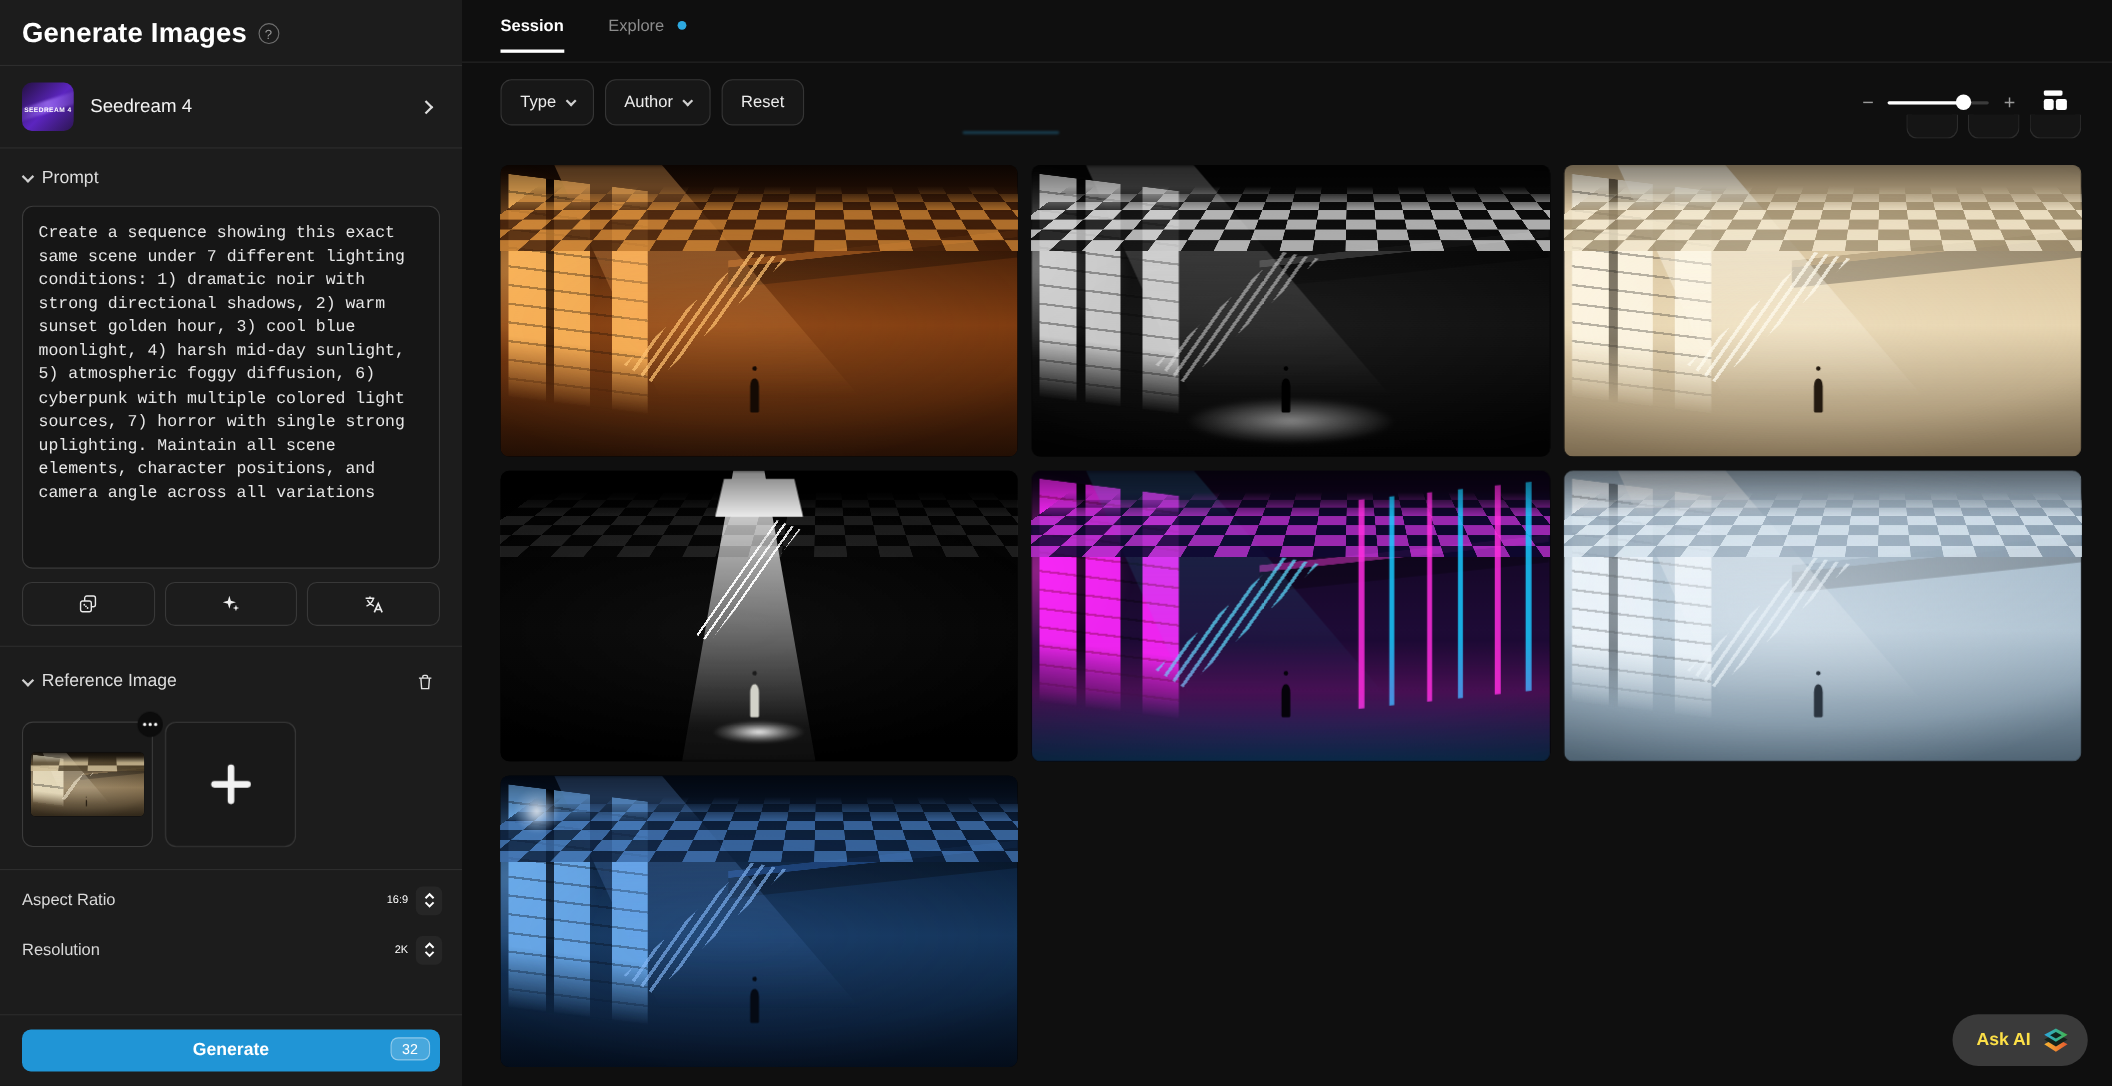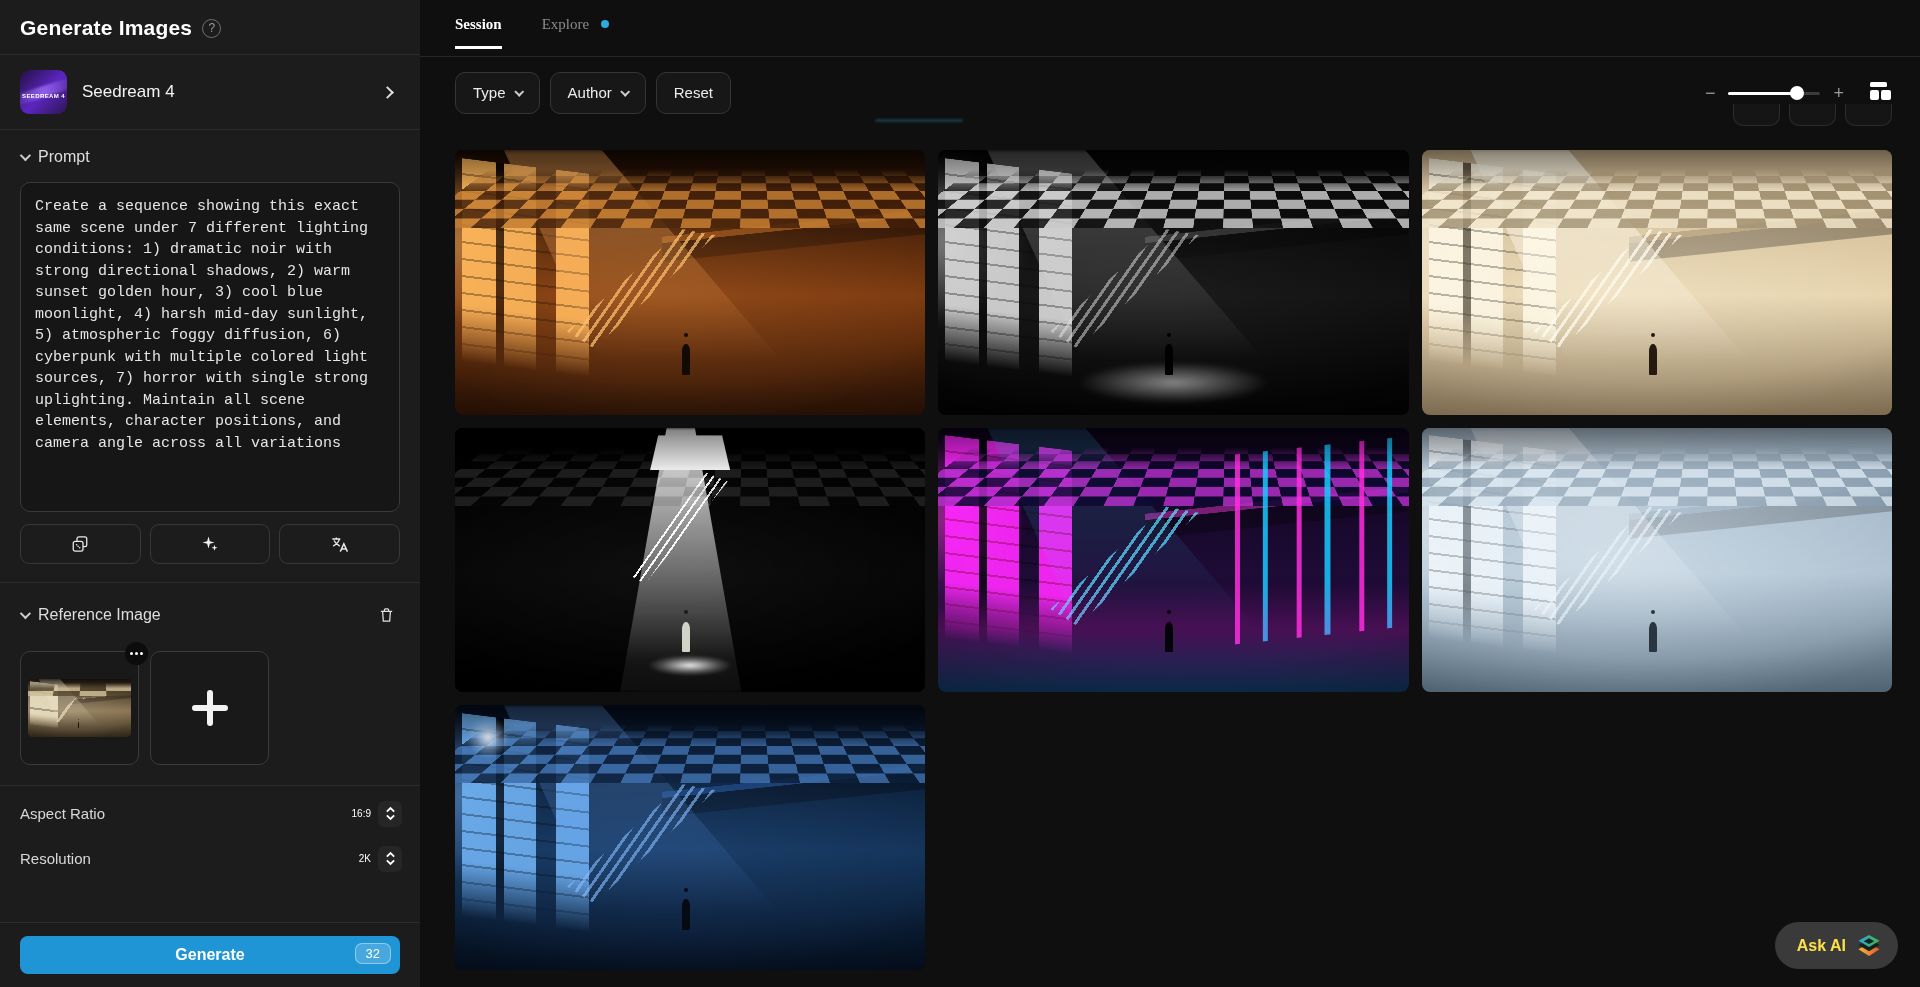--- a/index.html
+++ b/index.html
@@ -3,21 +3,21 @@
 <meta charset="utf-8">
 <style>
   * { margin:0; padding:0; box-sizing:border-box; }
   html,body { width:1920px; height:987px; overflow:hidden; background:#0f0f0f;
               font-family:"Liberation Sans", sans-serif; color:#eee; }
 
   
   .left-panel { position:absolute; left:0; top:0; width:420px; height:987px;
                 background:#1c1c1c; display:flex; flex-direction:column; z-index:5; }
   .lp-header { display:flex; align-items:center; gap:10px; padding:16px 20px 14px; }
-  .lp-title { font-size:21px; font-weight:bold; color:#fff; letter-spacing:.2px; }
+  .lp-title { font-size:25px; font-weight:bold; color:#fff; letter-spacing:.2px; }
   .help-icon { width:19px; height:19px; border:1.5px solid #6f6f6f; border-radius:50%;
                color:#9a9a9a; font-size:12px; display:flex; align-items:center; justify-content:center; }
   .divider { height:1px; background:#2d2d2d; flex-shrink:0; }
 
   .model-row { display:flex; align-items:center; gap:15px; padding:15px 20px; }
   .model-thumb { width:47px; height:44px; border-radius:9px; overflow:hidden; position:relative;
                  background:linear-gradient(135deg,#231040,#5c25c0 52%,#2c1552); flex-shrink:0; }
   .model-thumb::before { content:""; position:absolute; left:-20%; top:36%; width:140%; height:26%;
                  background:linear-gradient(90deg,transparent,#a275f5,transparent);
                  transform:rotate(-18deg); opacity:.75; filter:blur(1px); }
@@ -71,29 +71,29 @@
   .generate-btn { position:relative; width:100%; height:38px; border:none; border-radius:8px;
                   background:#2095d6; color:#fff; font-size:16px; font-weight:bold;
                   font-family:"Liberation Sans",sans-serif; cursor:pointer;
                   display:flex; align-items:center; justify-content:center; }
   .credit-badge { position:absolute; right:9px; top:7px; padding:2px 10px; border-radius:7px;
                   background:rgba(255,255,255,.18); border:1px solid rgba(255,255,255,.4);
                   font-size:13px; font-weight:normal; }
 
   
   .main { position:absolute; left:420px; top:0; right:0; bottom:0; background:#0f0f0f; }
-  .topbar { position:relative; padding:15px 0 0 35px; border-bottom:1px solid #262626; height:57px;font-family:Liberation Serif, serif; }
+  .topbar { position:relative; padding:15px 0 0 35px; border-bottom:1px solid #262626; height:57px; }
   .tab { display:inline-block; margin-right:36px; font-size:15px; color:#8c8c8c; cursor:pointer;
          padding-bottom:13px; }
   .tab.active { color:#fff; font-weight:bold; border-bottom:3px solid #fff; margin-bottom:-2px; }
   .tab .dot { display:inline-block; width:8px; height:8px; border-radius:50%; background:#2da9e0;
               margin-left:8px; vertical-align:1px; }
 
   .filterbar { display:flex; align-items:center; justify-content:space-between;
-               padding:14px 28px 0 35px; height:57px; }
+               padding:14px 40px 0 35px; height:57px; }
   .fb-left { display:flex; gap:10px; }
   .fl-btn { display:flex; align-items:center; gap:9px; height:42px; padding:0 17px;
             border:1px solid #353535; border-radius:10px; background:#171717;
             color:#ececec; font-size:15px; cursor:pointer; }
   .chev-dn-sm { width:7px; height:7px; border-right:2px solid #cfcfcf; border-bottom:2px solid #cfcfcf;
                 transform:rotate(45deg) translateY(-1px); }
   .type-glow { position:absolute; left:455px; top:119px; width:88px; height:3px;
                background:#1d5570; opacity:.6; filter:blur(1.2px); border-radius:2px; }
 
   .fb-right { display:flex; align-items:center; gap:13px; }

